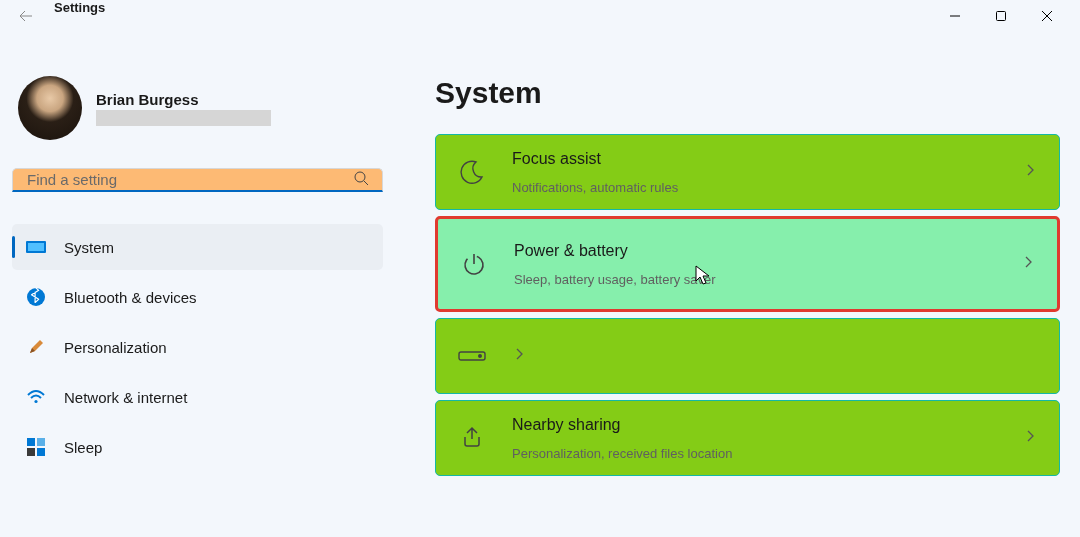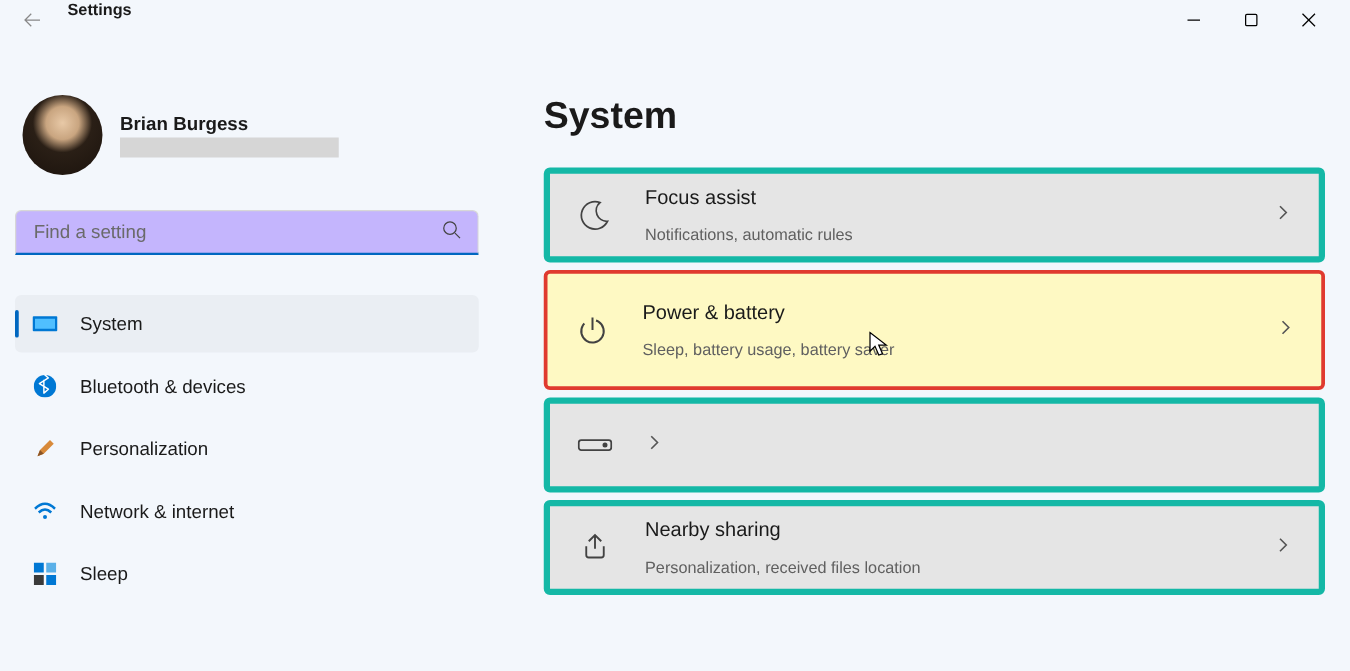--- a/index.html
+++ b/index.html
@@ -83,27 +83,27 @@
       width: 175px;
       height: 16px;
       background: #d6d6d6;
     }
     .search {
       position: relative;
       margin-bottom: 32px;
     }
     .search input {
       width: 100%;
-      height: 36px;
+      height: 24px;
       border: 1px solid #d7d7d7;
       border-bottom: 2px solid #0067c0;
       border-radius: 5px 5px 0 0;
       padding: 0 42px 0 14px;
       font-size: 15px;
-      background: #c4b5fd;
+      background: #fdba74;
       outline: none;
       color: #5a5a5a;
     }
     .search input::placeholder {
       color: #6a6a6a;
     }
     .search-icon {
       position: absolute;
       right: 14px;
       top: 50%;
@@ -159,33 +159,33 @@
       font-weight: 600;
       color: #1a1a1a;
       margin-bottom: 24px;
     }
     .cards {
       display: flex;
       flex-direction: column;
       gap: 6px;
     }
     .card {
-      background: #e5e5e5;
-      border: 5px solid #14b8a6;
+      background: #84cc16;
+      border: 1px solid #14b8a6;
       border-radius: 5px;
       height: 76px;
       display: flex;
       align-items: center;
       padding: 0 22px;
       gap: 26px;
       position: relative;
     }
     .card.highlighted {
       border: 3px solid #e03a2f;
-      background: #fef9c3;
+      background: #86efac;
       height: 96px;
     }
     .card-icon {
       width: 28px;
       height: 28px;
       display: flex;
       align-items: center;
       justify-content: center;
       color: #424242;
       flex-shrink: 0;

